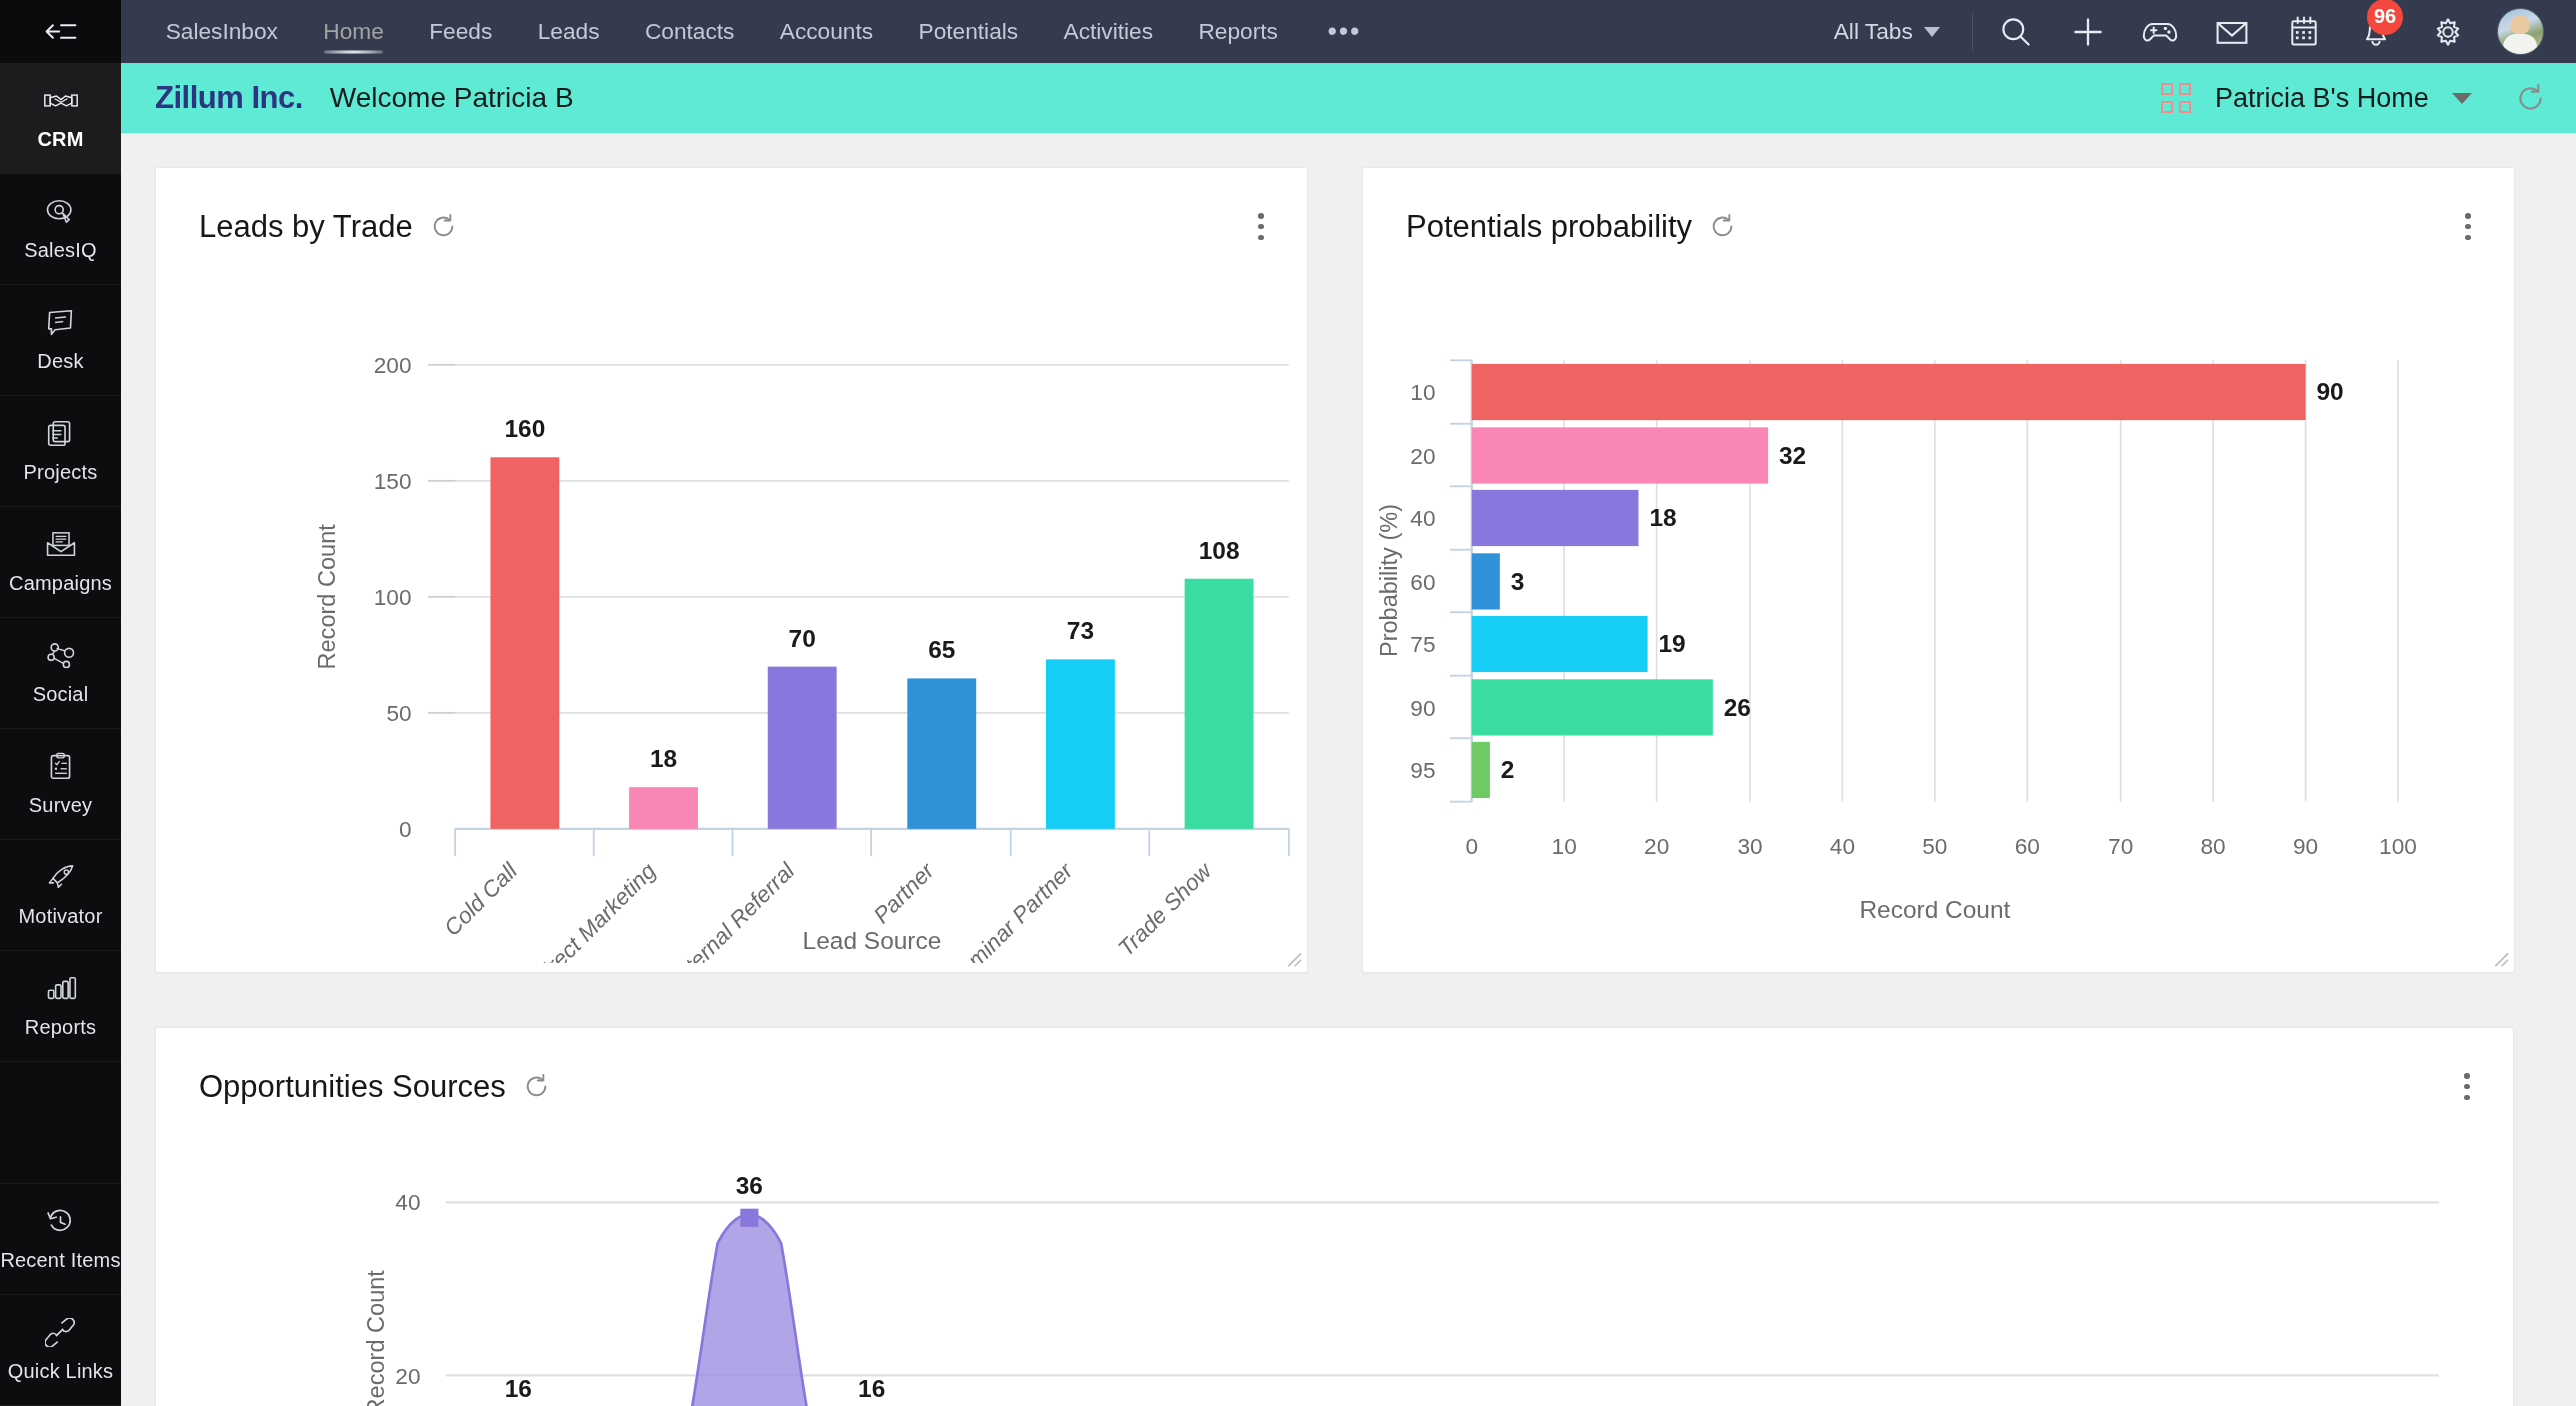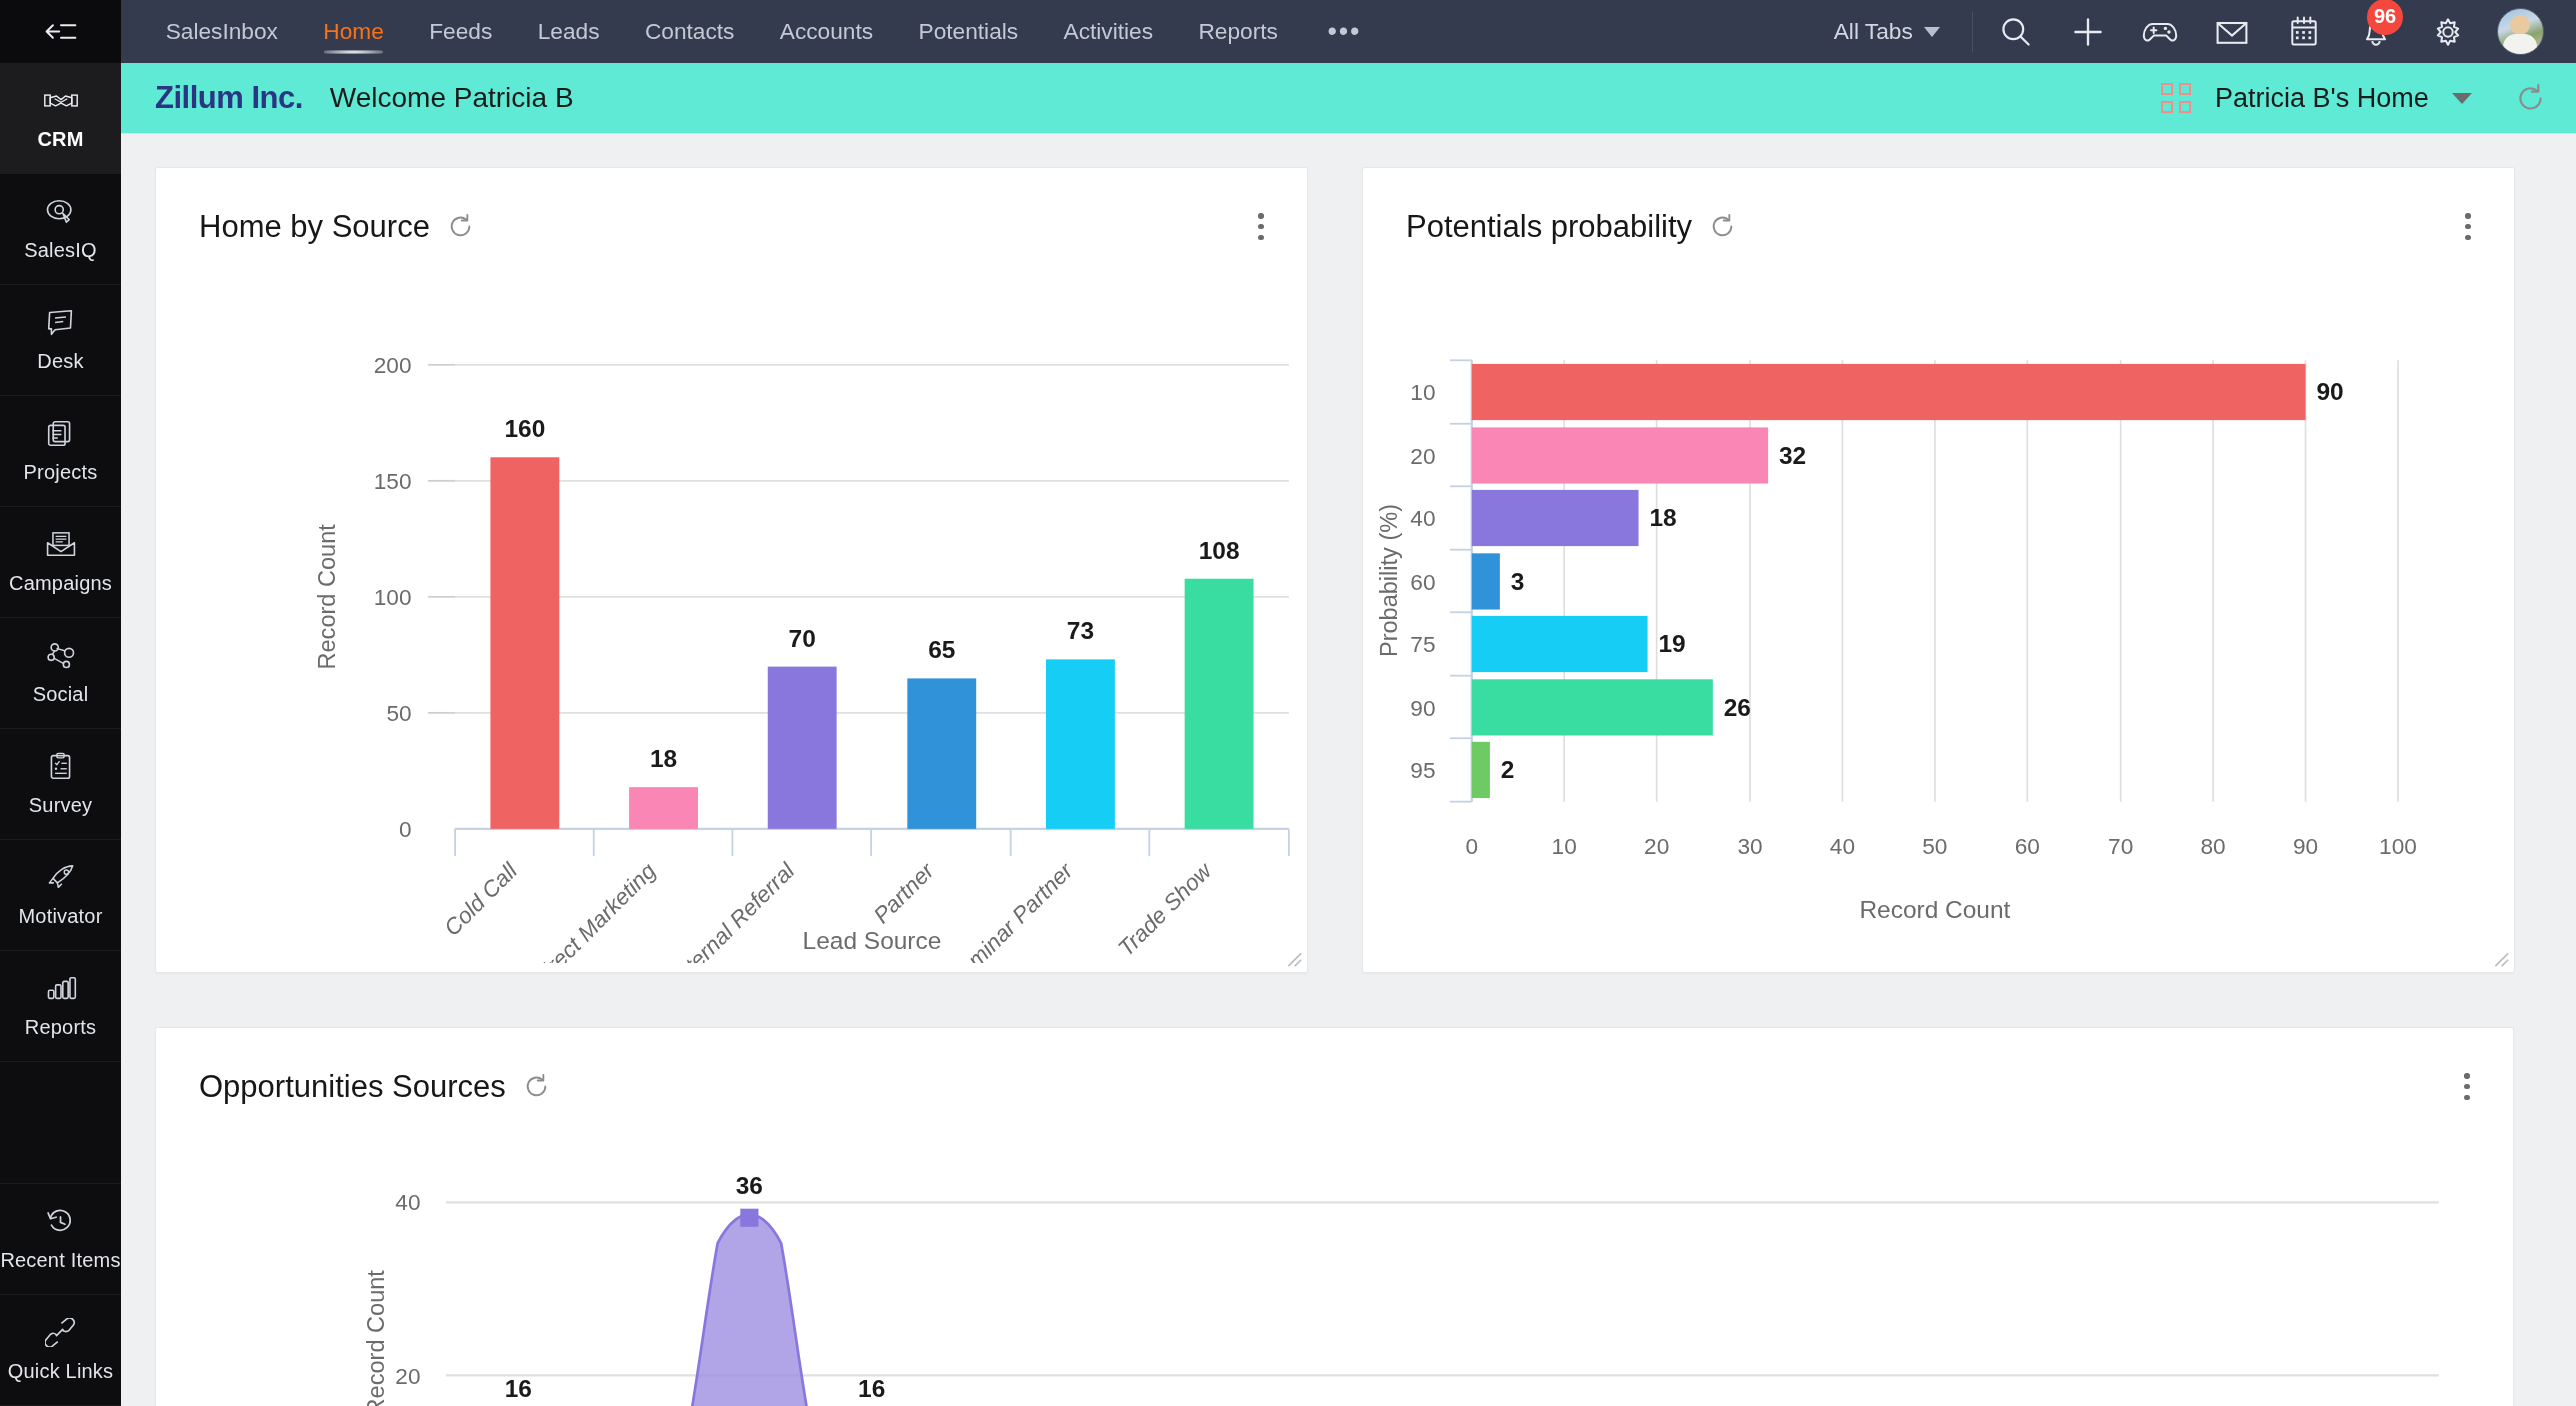--- a/index.html
+++ b/index.html
@@ -39,21 +39,21 @@
   
   .topnav {
     height: 63px; background: #353b4e; display: flex; align-items: stretch;
     color: #c6cbd8; flex: 0 0 63px;
   }
   .tabs { display: flex; align-items: stretch; padding-left: 22px; }
   .tab {
     padding: 0 22.7px; display: flex; align-items: center; position: relative;
     font-size: 22.7px; color: #c4c9d6; cursor: pointer; white-space: nowrap;
   }
-  .tab.active { color: #f97316; }
+  .tab.active { color: #a3a3a3; }
   .tab.active::after {
     content: ""; position: absolute; left: 23.6px; right: 23.6px; bottom: 9px;
     height: 3.6px; border-radius: 2.7px;
     background: radial-gradient(ellipse at center, #ffffff 0%, rgba(255,255,255,0.15) 85%);
   }
   .tab.dots { font-size: 27px; letter-spacing: 1.8px; padding: 0 27px; }
   .nav-right { margin-left: auto; display: flex; align-items: center; padding-right: 20px; }
   .alltabs {
     display: flex; align-items: center; gap: 11px; font-size: 22.7px;
     color: #d3d7e2; padding: 0 25px; cursor: pointer; white-space: nowrap;
@@ -382,21 +382,21 @@
         </span>
       </div>
     </div>
 
     <div class="board">
 
       <div class="row">
 
         <div class="card half">
           <div class="card-head">
-            <span class="card-title">Home by Source</span>
+            <span class="card-title">Leads by Trade</span>
             <span class="refresh">
               <svg width="29" height="29" viewBox="0 0 36 36">
                 <path d="M29 18 A11 11 0 1 1 25 9.4" fill="none" stroke="#8c8c8c" stroke-width="2.3" stroke-linecap="round"></path>
                 <path d="M26.5 3.5 L26.5 10.5 L19.5 10.5" fill="none" stroke="#8c8c8c" stroke-width="2.3" stroke-linecap="round" stroke-linejoin="round"></path>
               </svg>
             </span>
             <span class="kebab">
                 <i></i>
                 <i></i>
                 <i></i>

